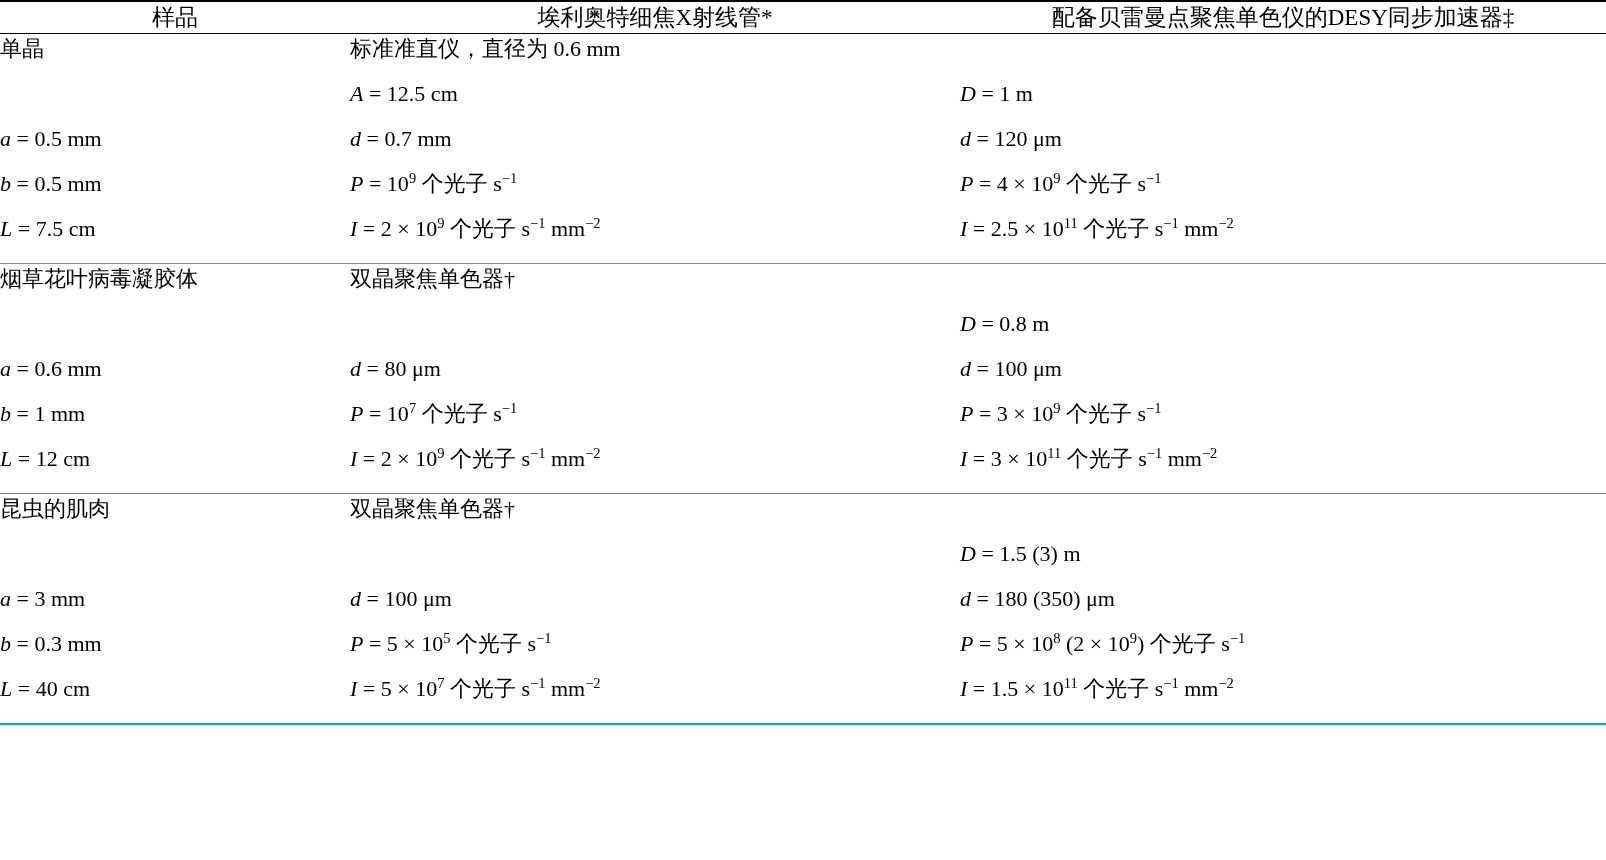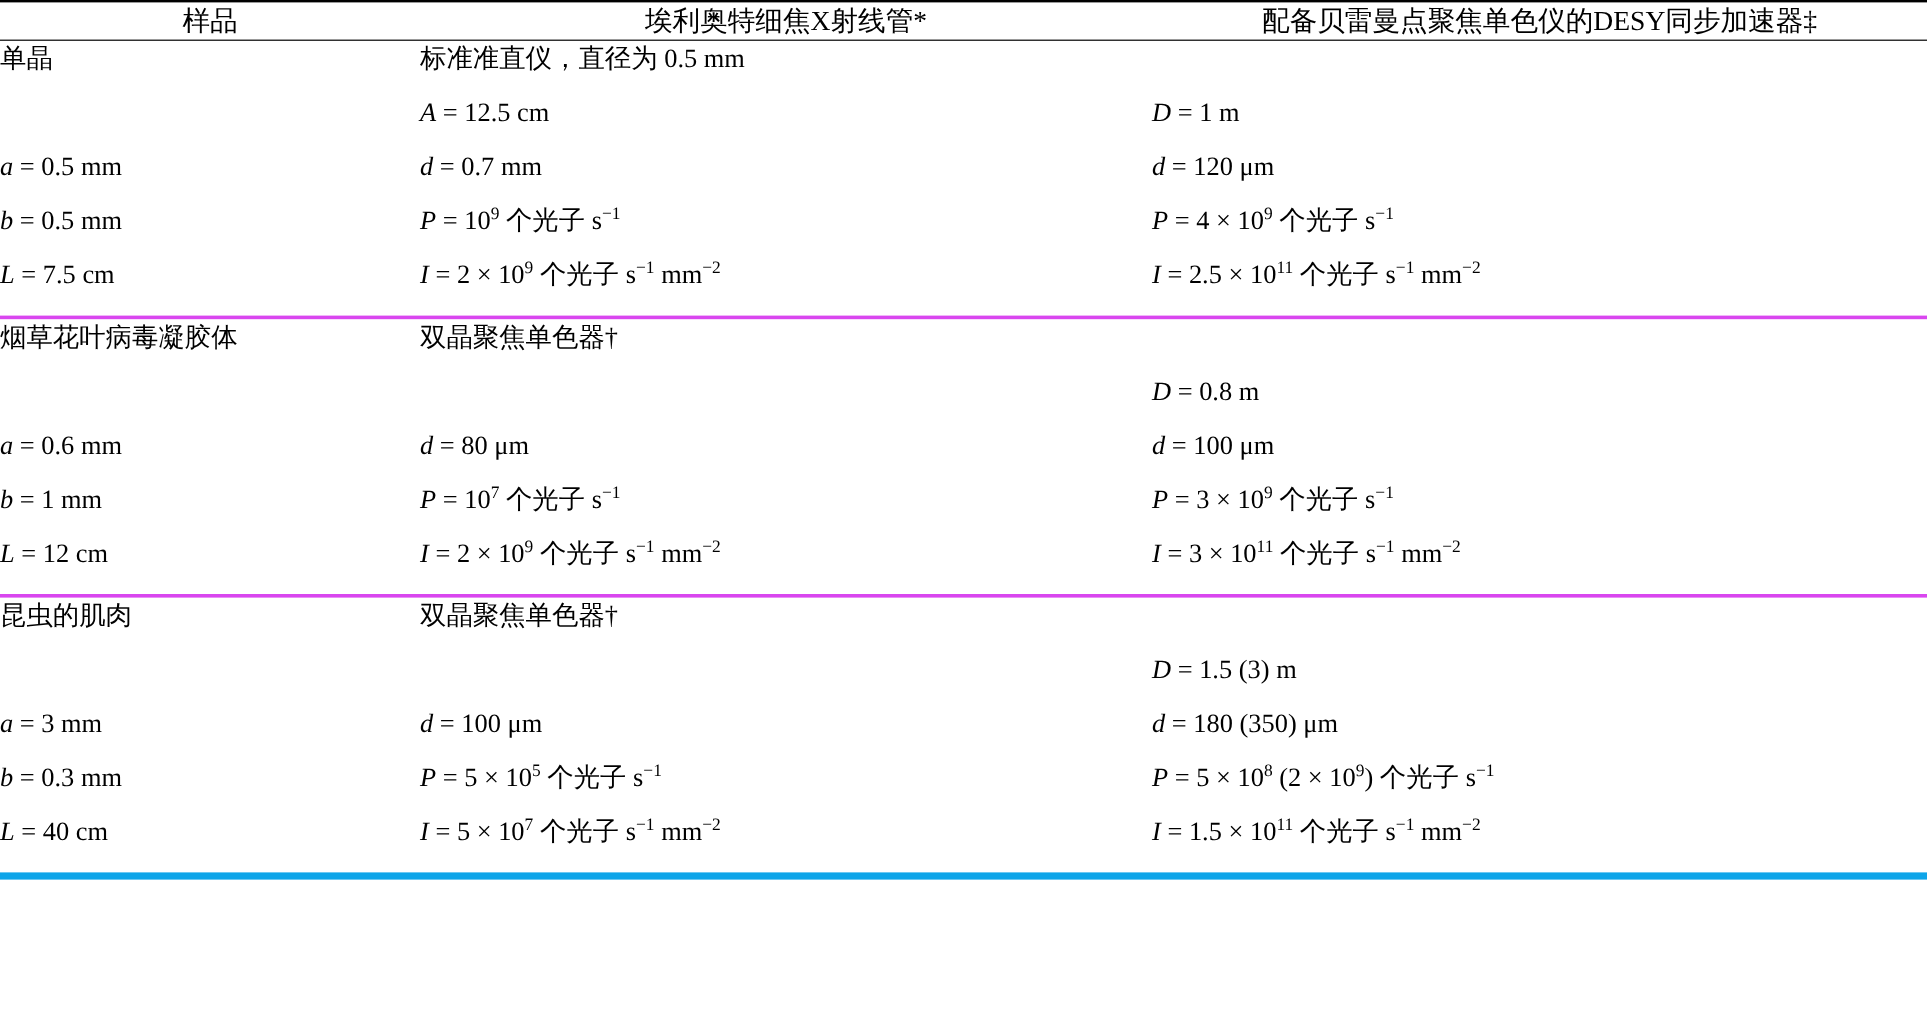--- a/index.html
+++ b/index.html
@@ -31,22 +31,22 @@
     padding: 0;
   }
   
   col.c1 { width: 350px; }
   col.c2 { width: 610px; }
   col.c3 { width: 646px; }
 
   
   tr.top-rule td { border-top: 2px solid #000; }
   tr.head-rule td { border-bottom: 1px solid #000; }
-  tr.row-rule td { border-bottom: 3px solid #d946ef; margin-left: 24px; }
-  tr.bottom-rule td { border-bottom: 6px solid #0ea5e9; }
+  tr.row-rule td { border-bottom: 1px solid #d946ef; margin-left: 24px; }
+  tr.bottom-rule td { border-bottom: 2px solid #0ea5e9; }
 
   
   td.vline { border-left: 1px solid #000; }
 
   .hdr-cell {
     text-align: center;
     font-size: 23px;
     line-height: 1.35;
     padding: 10px 8px 12px 8px;
     font-family: "Liberation Serif", "DejaVu Serif", serif;
@@ -91,21 +91,21 @@
 
       <tr class="row-rule">
         <td class="body-cell">
           <span class="line sub-first">单晶</span>
           <span class="line blank">&nbsp;</span>
           <span class="line"><i>a</i> = 0.5 mm</span>
           <span class="line"><i>b</i> = 0.5 mm</span>
           <span class="line"><i>L</i> = 7.5 cm</span>
         </td>
         <td class="body-cell vline">
-          <span class="line sub-first">标准准直仪，直径为 0.5 mm</span>
+          <span class="line sub-first">标准准直仪，直径为 0.6 mm</span>
           <span class="line"><i>A</i> = 12.5 cm</span>
           <span class="line"><i>d</i> = 0.7 mm</span>
           <span class="line"><i>P</i> = 10<sup>9</sup> 个光子 s<sup>−1</sup></span>
           <span class="line"><i>I</i> = 2 × 10<sup>9</sup> 个光子 s<sup>−1</sup> mm<sup>−2</sup></span>
         </td>
         <td class="body-cell vline">
           <span class="line sub-first blank">&nbsp;</span>
           <span class="line"><i>D</i> = 1 m</span>
           <span class="line"><i>d</i> = 120 μm</span>
           <span class="line"><i>P</i> = 4 × 10<sup>9</sup> 个光子 s<sup>−1</sup></span>

